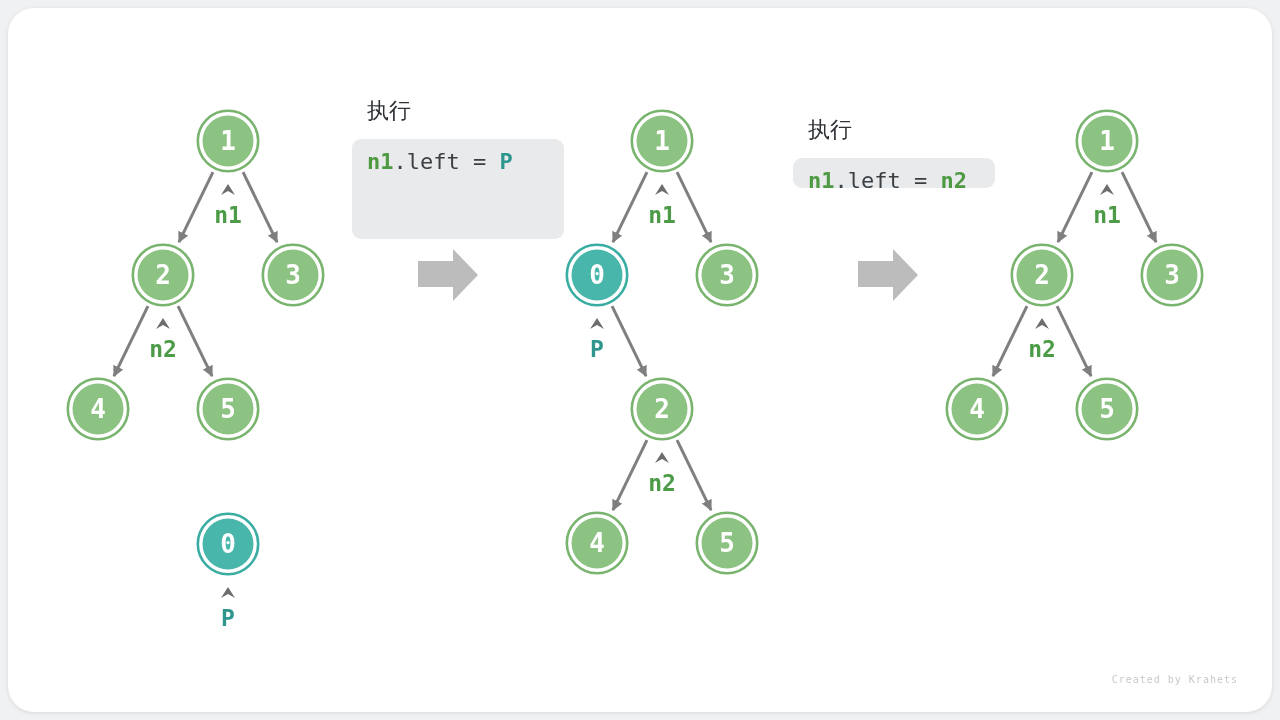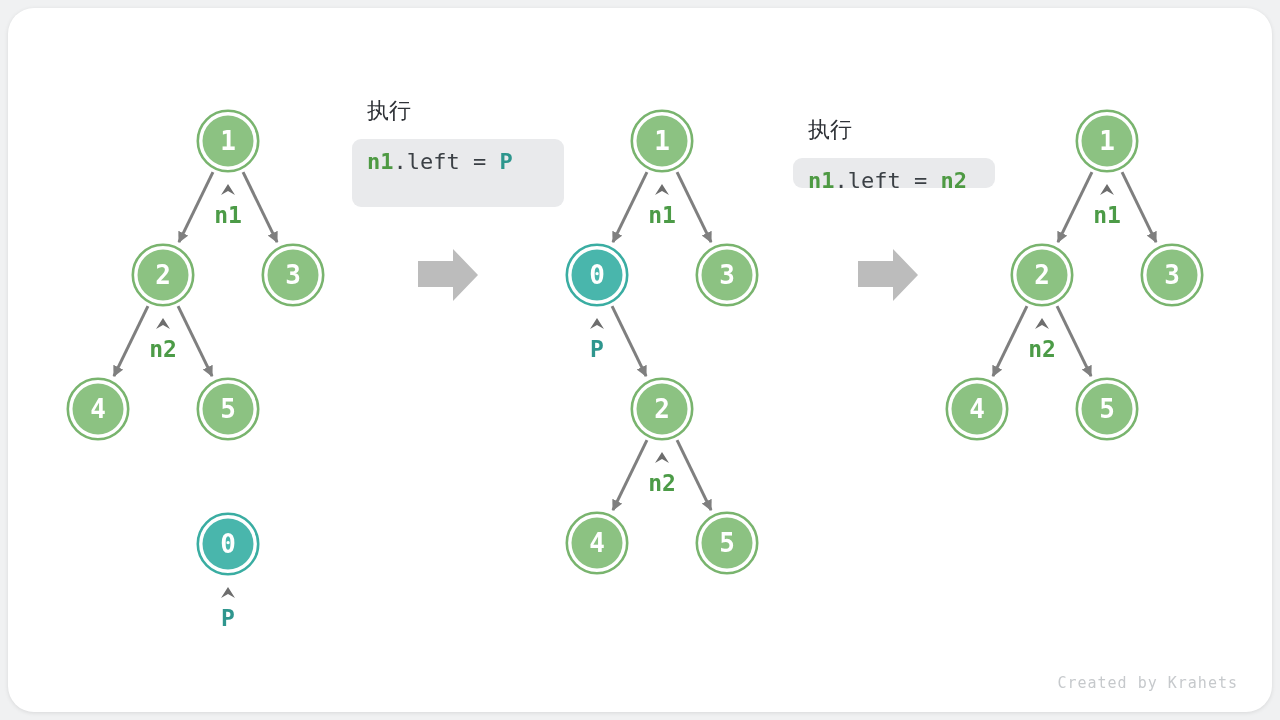--- a/index.html
+++ b/index.html
@@ -37,21 +37,21 @@
     font-family: "DejaVu Sans Mono", "Liberation Mono", monospace;
     font-size: 22px; line-height: 35px; color: #3b4045;
     white-space: pre;
   }
   .c-plain { color: #3b4045; }
   .c-green { color: #4e9a43; font-weight: bold; }
   .c-teal  { color: #2d968d; font-weight: bold; }
   .watermark {
     position: absolute; right: 42px; top: 674px;
     font-family: "DejaVu Sans Mono", "Liberation Mono", monospace;
-    font-size: 15px; letter-spacing: 1px; color: #c6c9cc;
+    font-size: 10px; letter-spacing: 1px; color: #c6c9cc;
   }
 </style>
 </head>
 <body>
 
 <div class="stage">
   <div class="card"></div>
   <svg id="diagram" width="1280" height="720">
       <defs>
         <marker id="arrow" markerWidth="12" markerHeight="12" refX="10" refY="5.5" orient="auto" markerUnits="userSpaceOnUse">
@@ -192,18 +192,18 @@
         <g>
           <polygon points="0,11 7,0 14,11 7,7" transform="translate(1035,318)" fill="#6d6d6d"></polygon>
           <text x="1042" y="349" dy="0.36em" text-anchor="middle" class="ptr-text" fill="#4c9b47">n2</text>
         </g>
       </g>
       <polygon points="418,261 453,261 453,249 478,275 453,301 453,287 418,287" fill="#bcbcbc"></polygon>
       <polygon points="858,261 893,261 893,249 918,275 893,301 893,287 858,287" fill="#bcbcbc"></polygon>
     </svg>
   <div id="code-layer">
       <div class="exec-label" style="left: 367px; top: 98px;">执行</div>
-      <div class="code-box" style="left: 352px; top: 139px; width: 212px; height: 68px;"><div><span class="c-green">n1</span><span class="c-plain">.left = </span><span class="c-teal">P</span></div></div>
+      <div class="code-box" style="left: 352px; top: 139px; width: 212px; height: 100px;"><div><span class="c-green">n1</span><span class="c-plain">.left = </span><span class="c-teal">P</span></div></div>
       <div class="exec-label" style="left: 808px; top: 117px;">执行</div>
       <div class="code-box" style="left: 793px; top: 158px; width: 202px; height: 30px;"><div><span class="c-green">n1</span><span class="c-plain">.left = </span><span class="c-green">n2</span></div></div>
     </div>
   <div class="watermark">Created by Krahets</div>
 </div>
 
 </body></html>

